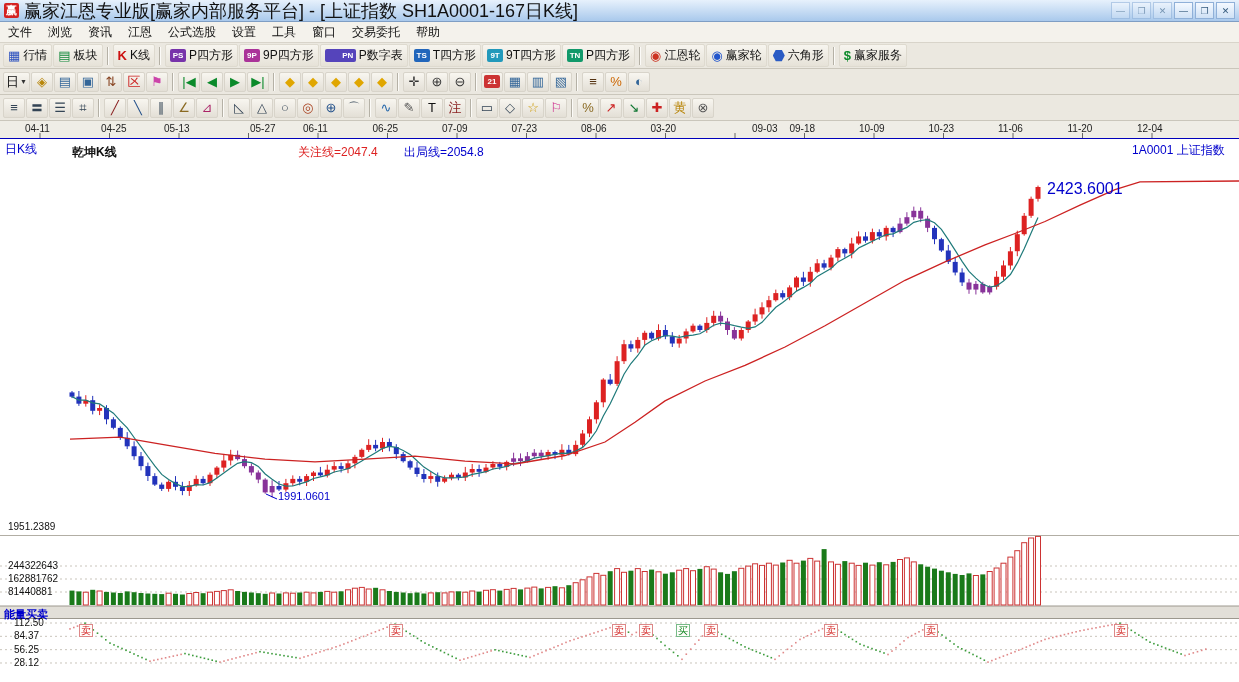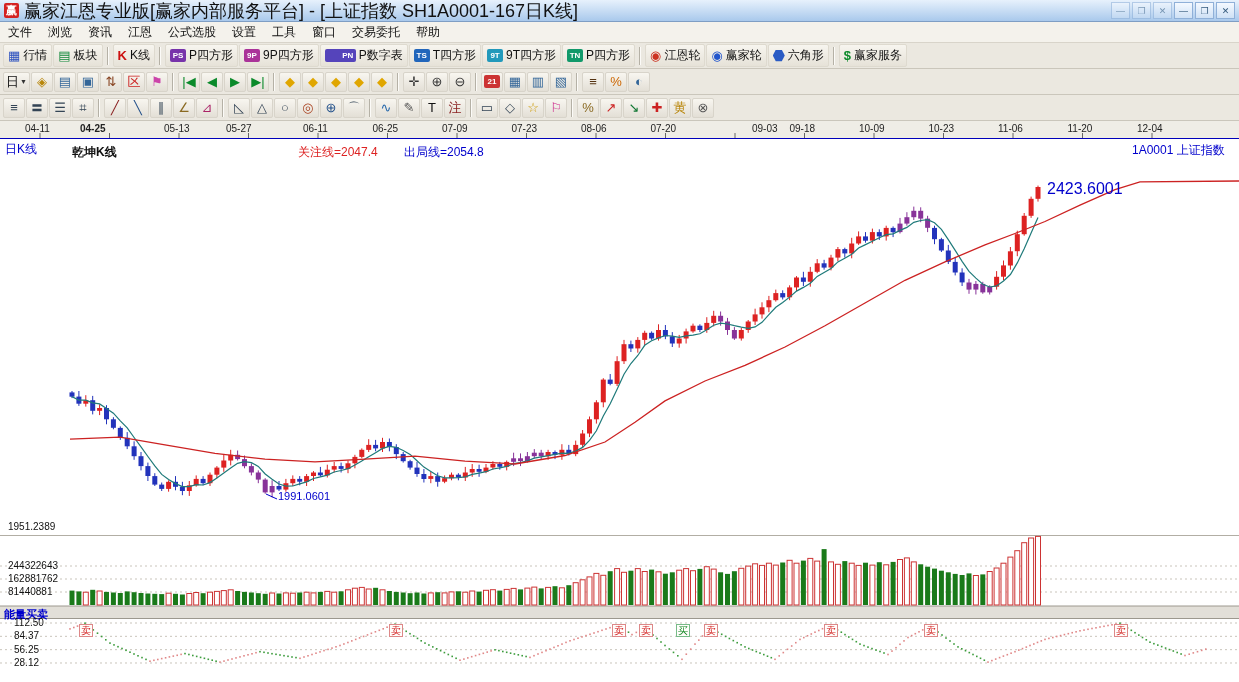--- a/index.html
+++ b/index.html
@@ -1071,29 +1071,29 @@
   <div class="axlbl" style="left:8px;top:452px">162881762</div>
   <div class="axlbl" style="left:8px;top:465px">81440881</div>
 
   <div class="ov" style="left:4px;top:486px;color:#0000cc;font-size:11px;font-weight:bold">能量买卖</div>
 
   <div class="axlbl" style="left:14px;top:496px">112.50</div>
   <div class="axlbl" style="left:14px;top:509px">84.37</div>
   <div class="axlbl" style="left:14px;top:523px">56.25</div>
   <div class="axlbl" style="left:14px;top:536px">28.12</div>
 <span class="datelbl" style="left: 25px;">04-11</span>
-    <span class="datelbl" style="left: 80px; font-weight: bold;">04-25</span>
+    <span class="datelbl" style="left: 101px;">04-25</span>
     <span class="datelbl" style="left: 164px;">05-13</span>
-    <span class="datelbl" style="left: 226px;">05-27</span>
+    <span class="datelbl" style="left: 250px;">05-27</span>
     <span class="datelbl" style="left: 303px;">06-11</span>
     <span class="datelbl" style="left: 372.5px;">06-25</span>
     <span class="datelbl" style="left: 442px;">07-09</span>
     <span class="datelbl" style="left: 511.5px;">07-23</span>
     <span class="datelbl" style="left: 581px;">08-06</span>
-    <span class="datelbl" style="left: 650.5px;">07-20</span>
+    <span class="datelbl" style="left: 650.5px;">03-20</span>
     <span class="datelbl" style="left: 720px; margin-left: 32px;">09-03</span>
     <span class="datelbl" style="left: 789.5px;">09-18</span>
     <span class="datelbl" style="left: 859px;">10-09</span>
     <span class="datelbl" style="left: 928.5px;">10-23</span>
     <span class="datelbl" style="left: 998px;">11-06</span>
     <span class="datelbl" style="left: 1067.5px;">11-20</span>
     <span class="datelbl" style="left: 1137px;">12-04</span>
     <span class="marker sell" style="left: 79px;">卖</span>
     <span class="marker sell" style="left: 389px;">卖</span>
     <span class="marker sell" style="left: 612px;">卖</span>

